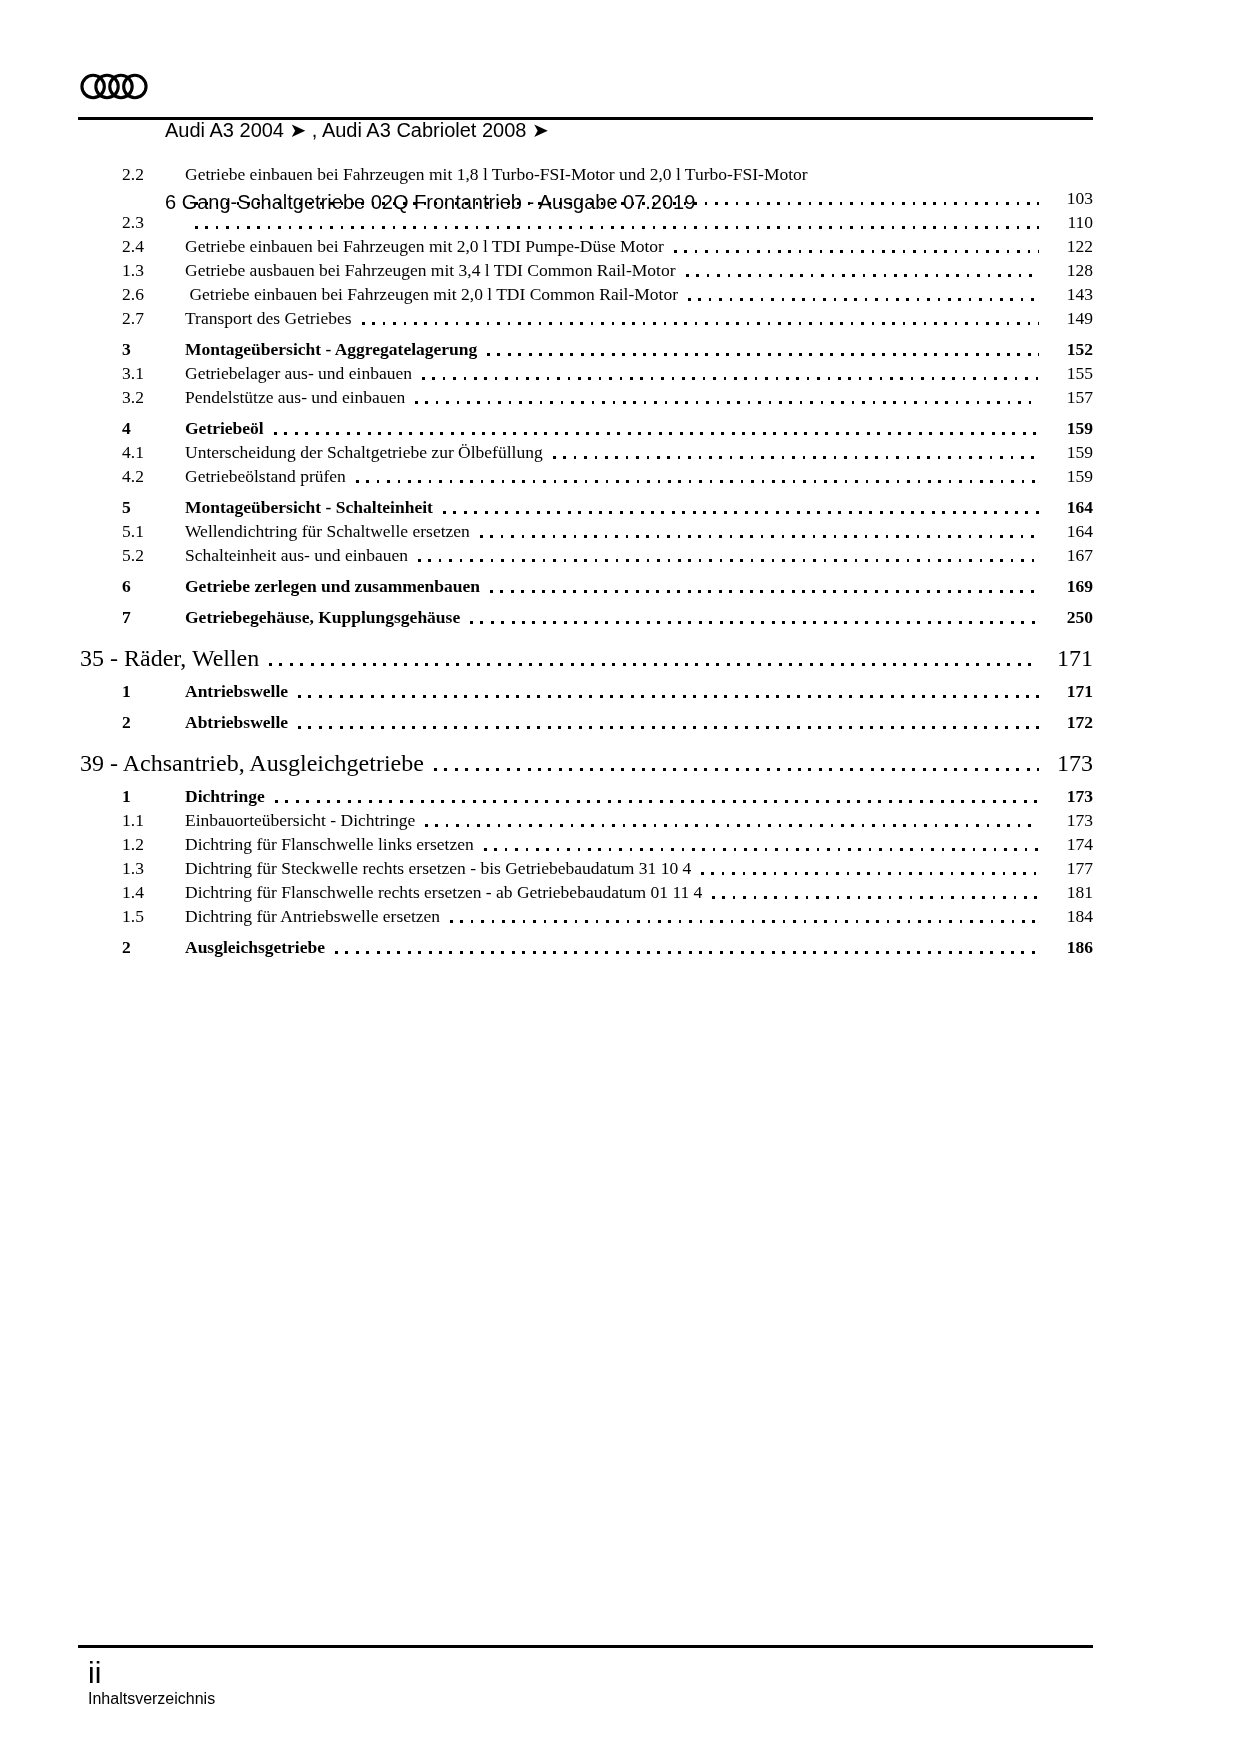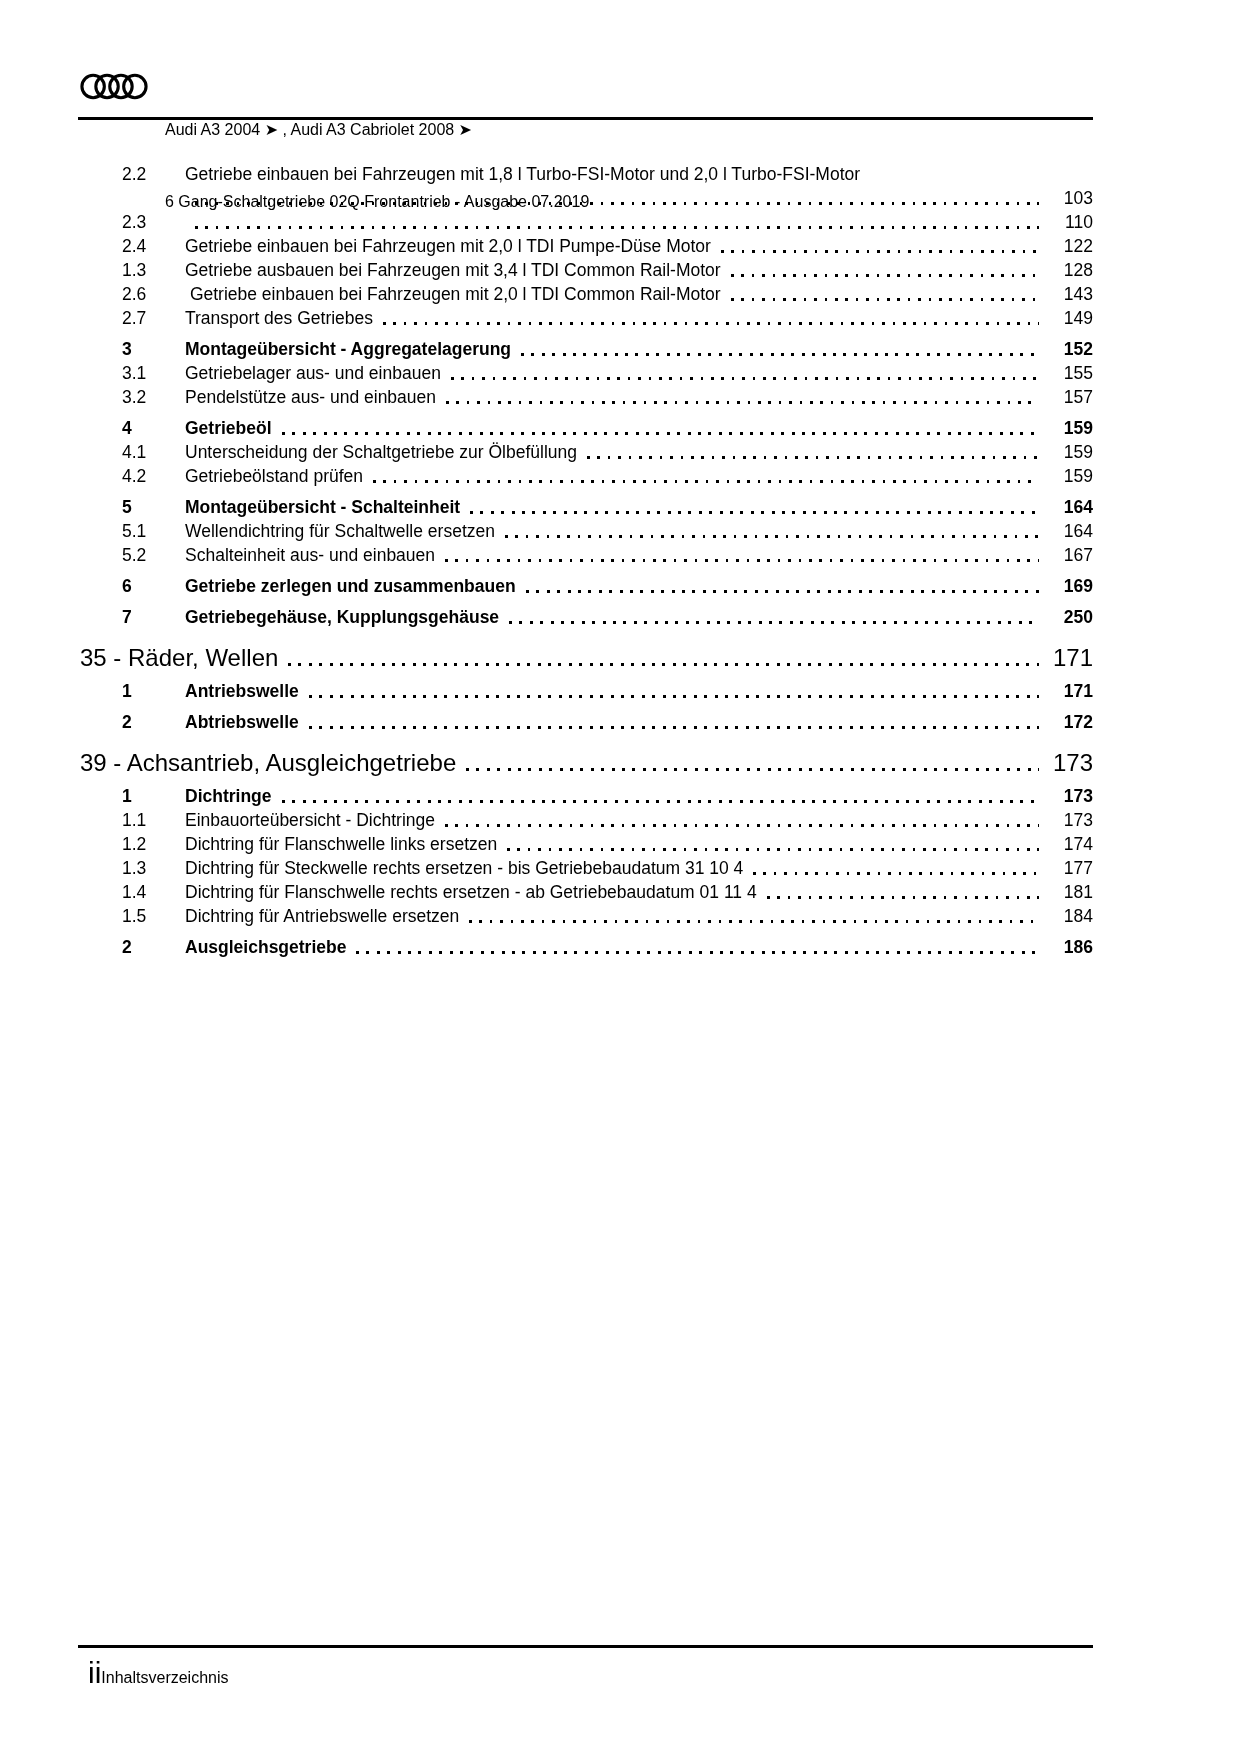--- a/index.html
+++ b/index.html
@@ -10,27 +10,27 @@
     font-family:"Liberation Sans", sans-serif;
     color:#000;
     overflow:hidden;
   }
   
   .header{
     position:absolute;left:80px;top:70px;width:1013px;
     display:flex;align-items:flex-start;
   }
   .logo{flex:0 0 auto;margin-top:3px;}
-  .header-text{margin-left:17px;font-size:16px;line-height:24px;white-space:pre-wrap;}
+  .header-text{margin-left:17px;font-size:20px;line-height:24px;white-space:pre-wrap;}
   .rule{position:absolute;left:78px;width:1015px;height:3px;background:#000;}
   .rule-top{top:117px;}
   .rule-bottom{top:1645px;}
   
   .toc{position:absolute;left:80px;top:162px;width:1013px;}
-  .row{display:flex;align-items:flex-end;line-height:24px;font-size:17.5px;}
+  .row{display:flex;align-items:flex-end;line-height:24px;font-size:17.5px;font-family:Liberation Serif, serif;}
   .row.sub,.row.section{padding-left:42px;}
   .row.section{margin-top:7px;font-weight:bold;}
   .row.chapter{margin-top:15px;margin-bottom:5px;font-size:24px;line-height:28px;}
   .num{flex:0 0 63px;white-space:pre;}
   .title{white-space:pre-wrap;}
   .title.grow{flex:1 1 auto;}
   .dots{
     flex:1 1 auto;
     align-self:flex-end;
     height:2.6px;margin:0 8px 5px 10px;
@@ -38,21 +38,21 @@
   }
   .dots.thick{
     height:3px;margin-bottom:5px;
     background-image:repeating-linear-gradient(to right,#000 0,#000 3px,transparent 3px,transparent 10.4px);
   }
   .row.chapter .dots{margin-bottom:6px;}
   .page-num{flex:0 0 auto;min-width:46px;text-align:right;white-space:nowrap;}
   
   .footer{
     position:absolute;left:88px;top:1656px;
-    display:flex;align-items:baseline;
+    display:flex;align-items:baseline;flex-direction:column;
   }
   .footer-page{font-size:30px;line-height:34px;}
   .footer-label{font-size:16px;}
 </style>
 </head>
 <body>
 
 <div class="page">
 
   <div class="header">

